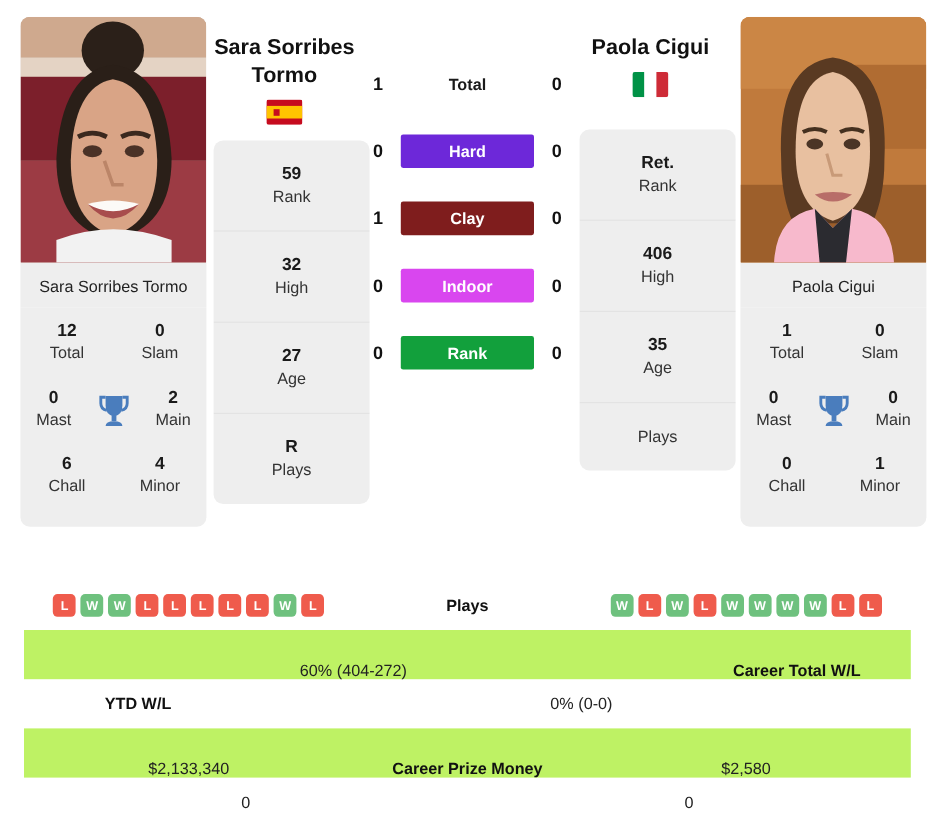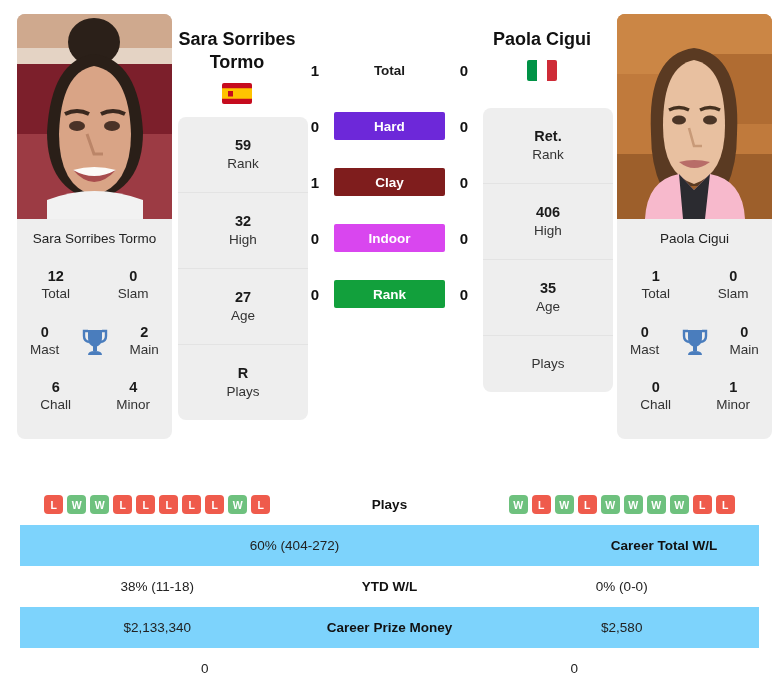--- a/index.html
+++ b/index.html
@@ -83,21 +83,21 @@
   }
   .slabel {
     flex: 1; height: 28px; display: flex; align-items: center; justify-content: center;
     font-size: 13.5px; font-weight: bold; color: #ffffff; border-radius: 2px;
   }
   .slabel.plain { color: #1a1a1a; background: transparent; font-weight: bold; }
 
   
   .table { position: absolute; left: 20px; top: 484px; width: 739px; }
   .trow { display: flex; align-items: center; height: 41px; }
-  .trow.alt { background: #7dd3fc; }
+  .trow.alt { background: #bef264; align-items: flex-end; }
   .tcell { flex: 1; text-align: center; font-size: 13.5px; color: #222; }
   .tcell.mid { font-size: 13.5px; font-weight: bold; color: #111; flex: 0 0 190px; }
   .badges { display: flex; justify-content: center; gap: 4px; }
   .badge {
     width: 19px; height: 19px; border-radius: 4px;
     display: flex; align-items: center; justify-content: center;
     font-size: 10.5px; font-weight: bold; color: #ffffff;
   }
   .badge.W { background: #6ec17e; }
   .badge.L { background: #ef5b4c; }
@@ -358,21 +358,20 @@
           </div>
       </div>
     </div>
 
     <div class="trow alt">
       <div class="tcell">60% (404-272)</div>
       <div class="tcell mid">Career Total W/L</div>
     </div>
 
     <div class="trow">
-      <div class="tcell">38% (11-18)</div>
       <div class="tcell mid">YTD W/L</div>
       <div class="tcell">0% (0-0)</div>
     </div>
 
     <div class="trow alt">
       <div class="tcell">$2,133,340</div>
       <div class="tcell mid">Career Prize Money</div>
       <div class="tcell">$2,580</div>
     </div>
 

